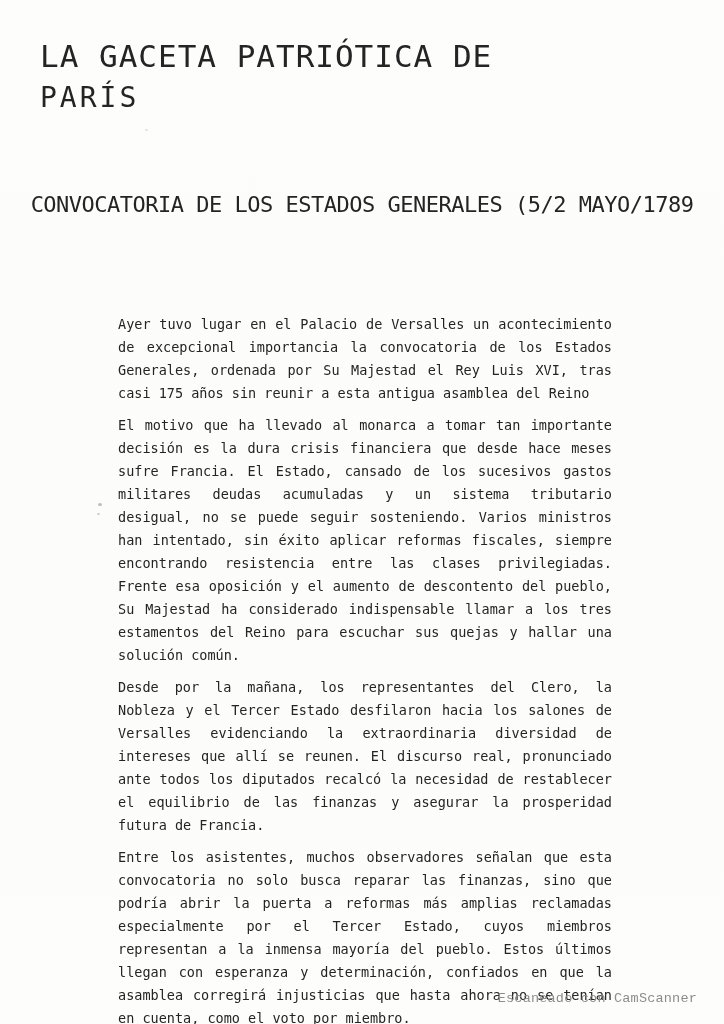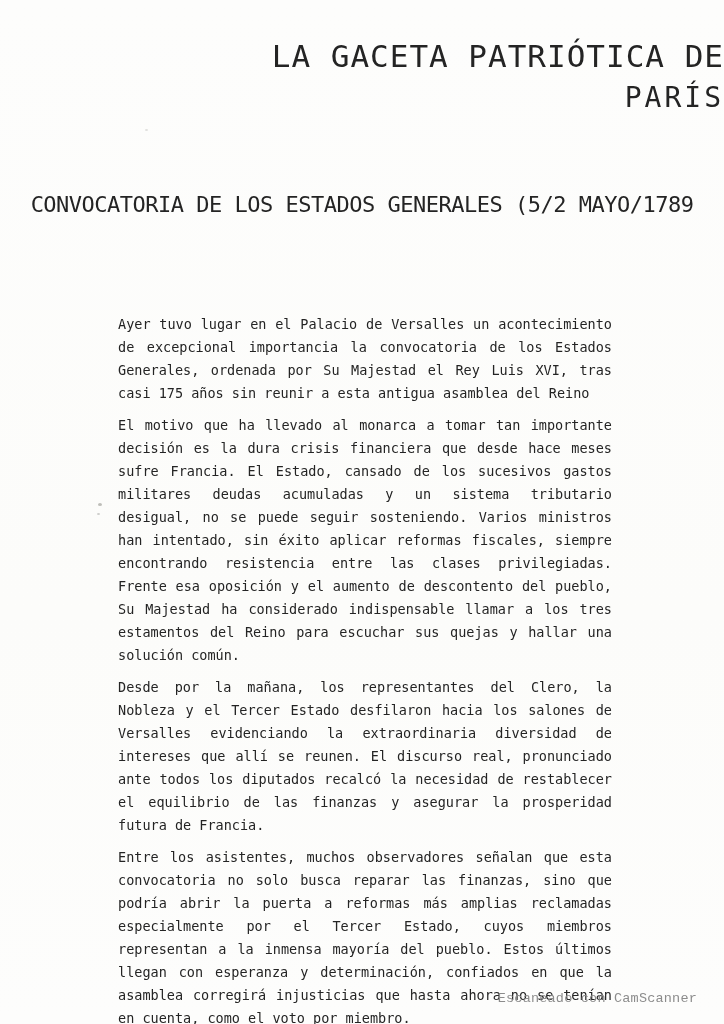--- a/index.html
+++ b/index.html
@@ -12,21 +12,21 @@
     width: 724px;
     height: 1024px;
     overflow: hidden;
     background: linear-gradient(180deg, #fdfdfc 0%, #fcfcfa 60%, #fdfdfc 100%);
     font-family: "DejaVu Sans Mono", "Liberation Mono", monospace;
     color: #242424;
   }
   
   .masthead {
     padding-top: 34px;
-    text-align: right;
+    text-align: left;
     line-height: 1.42;
     margin-left: 40px;
   }
   .masthead .line1 {
     font-size: 31px;
     letter-spacing: 1px;
     white-space: nowrap;
   }
   .masthead .line2 {
     font-size: 28px;

